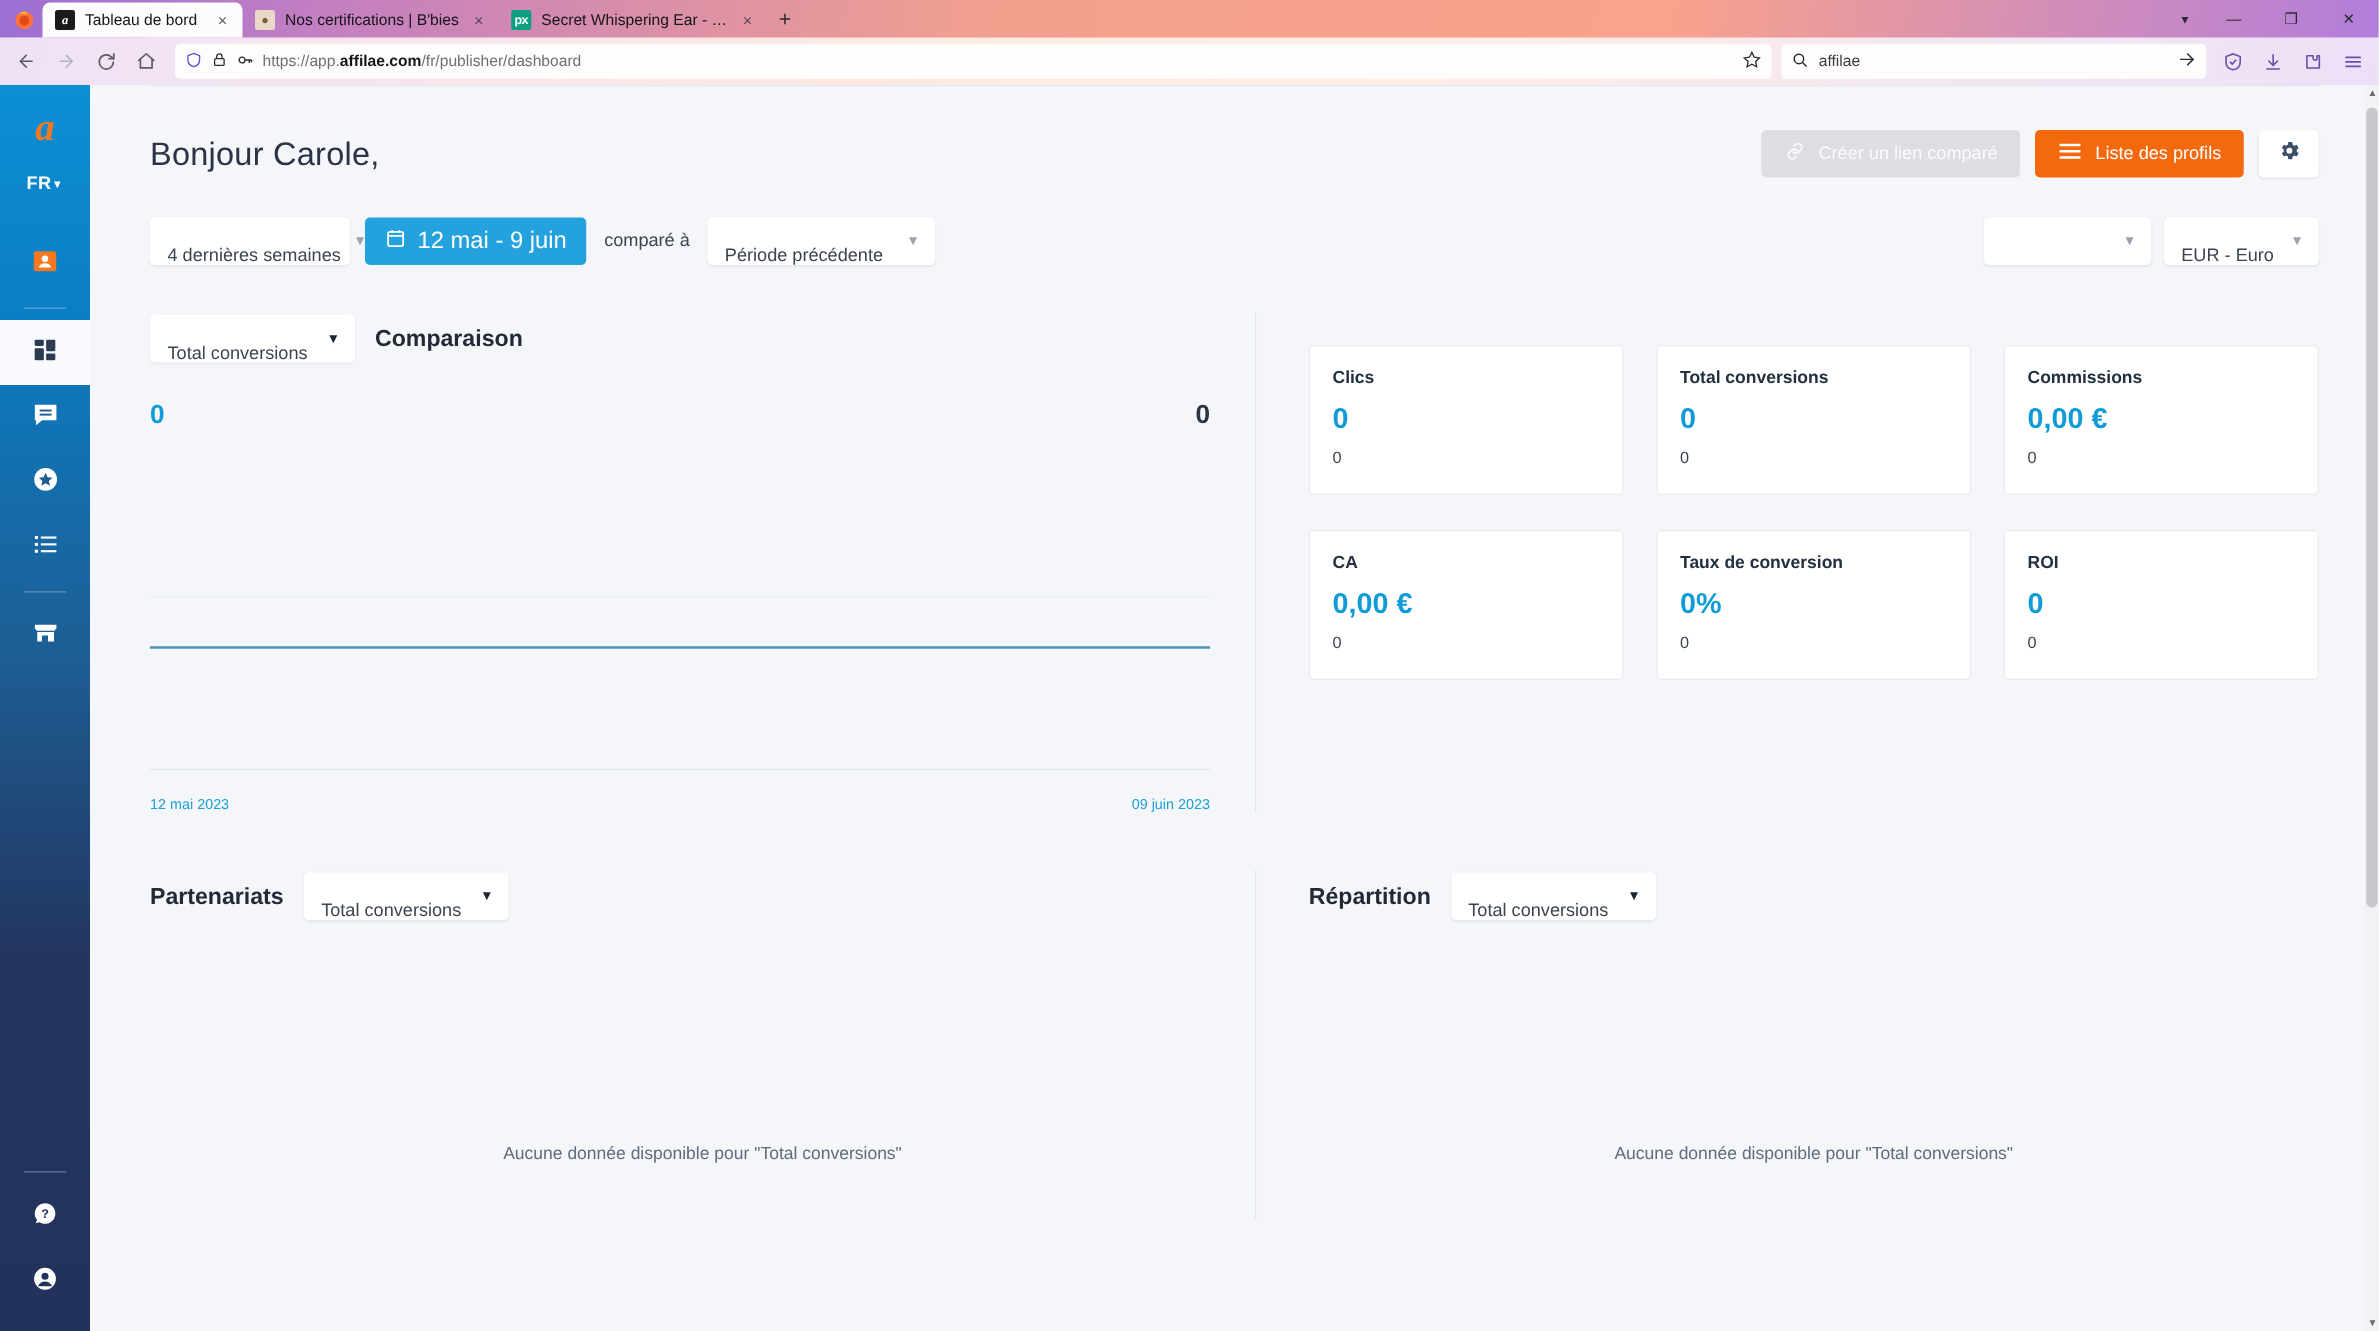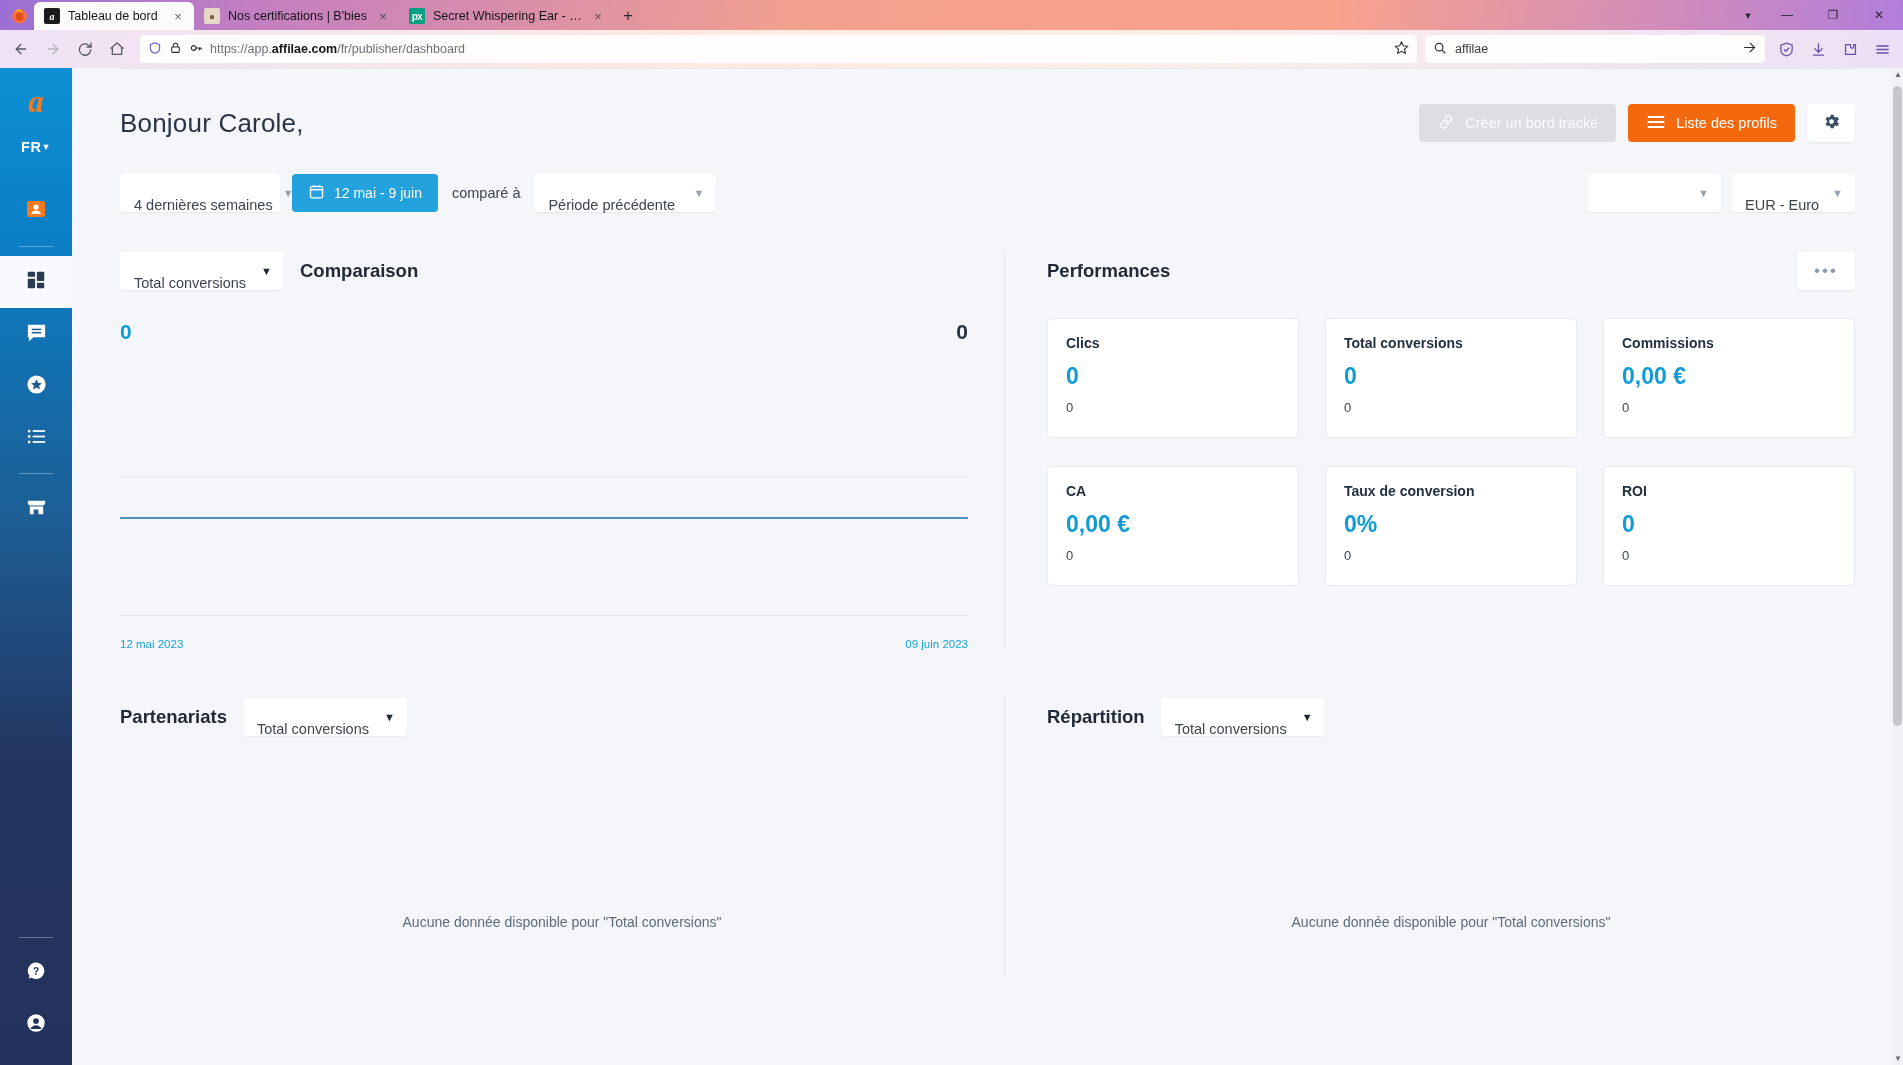--- a/index.html
+++ b/index.html
@@ -96,21 +96,21 @@
     min-width: 120px; gap: 10px;
   }
   .select .sv { flex: 1 1 auto; white-space: nowrap; margin-top: 24px; }
   .select .chev { color: #9aa3ae; font-size: 11px; }
   .select.w-weeks { width: 160px; }
   .select.w-period { width: 182px; }
   .select.w-blank { width: 134px; }
   .select.w-cur { width: 124px; }
   .daterange {
     height: 38px; background: #23a2dd; color: #fff; border-radius: 4px; display: inline-flex; align-items: center;
-    gap: 9px; padding: 0 16px; font-size: 14px; margin-left: 12px;
+    gap: 9px; padding: 0 16px; font-size: 19px; margin-left: 12px;
   }
   .cmp-label { font-size: 14.5px; color: #3c4450; margin: 0 14px; }
   .filters-right { margin-left: auto; display: flex; align-items: center; gap: 10px; }
 
   .panels { display: flex; padding: 38px 48px 0 48px; gap: 0; }
   .panel-left { width: 885px; flex: 0 0 885px; padding-right: 36px; border-right: 1px solid #e3e8ef; }
   .panel-right { flex: 1 1 auto; padding-left: 42px; }
 
   .panel-head { display: flex; align-items: center; gap: 16px; min-height: 42px; }
   .panel-title { font-size: 18.5px; font-weight: bold; color: #212a36; }
@@ -388,21 +388,21 @@
       <div class="page-header">
         <div class="greeting">Bonjour Carole,</div>
         <div class="header-actions">
           <button class="btn btn-disabled">
             <span>
               <svg width="18" height="18" viewBox="0 0 24 24" fill="none" stroke="#fbfbfc" stroke-width="2" stroke-linecap="round">
                   <path d="M10 13a4 4 0 0 0 5.7 0l2.3-2.3a4 4 0 0 0-5.7-5.7L11 6.3"></path>
                   <path d="M14 11a4 4 0 0 0-5.7 0L6 13.3a4 4 0 0 0 5.7 5.7L13 17.7"></path>
                 </svg>
             </span>
-            <span>Créer un bord tracké</span>
+            <span>Créer un lien comparé</span>
           </button>
           <button class="btn btn-orange">
             <span>
               <svg width="20" height="16" viewBox="0 0 24 18" fill="none" stroke="#fff" stroke-width="2.4" stroke-linecap="round">
                   <line x1="3" y1="3" x2="21" y2="3"></line>
                   <line x1="3" y1="9" x2="21" y2="9"></line>
                   <line x1="3" y1="15" x2="21" y2="15"></line>
                 </svg>
             </span>
             <span>Liste des profils</span>
@@ -470,24 +470,20 @@
               <div class="chart-axis"></div>
             </div>
             <div class="chart-dates">
               <span>12 mai 2023</span>
               <span>09 juin 2023</span>
             </div>
           </div>
         </div>
 
         <div class="panel-right">
-          <div class="panel-head">
-            <div class="panel-title">Performances</div>
-            <div class="dots-btn">•••</div>
-          </div>
 
           <div class="kpi-grid">
             <div class="kpi-card">
               <div class="kpi-label">Clics</div>
               <div class="kpi-value">0</div>
               <div class="kpi-sub">0</div>
             </div>
             <div class="kpi-card">
               <div class="kpi-label">Total conversions</div>
               <div class="kpi-value">0</div>

